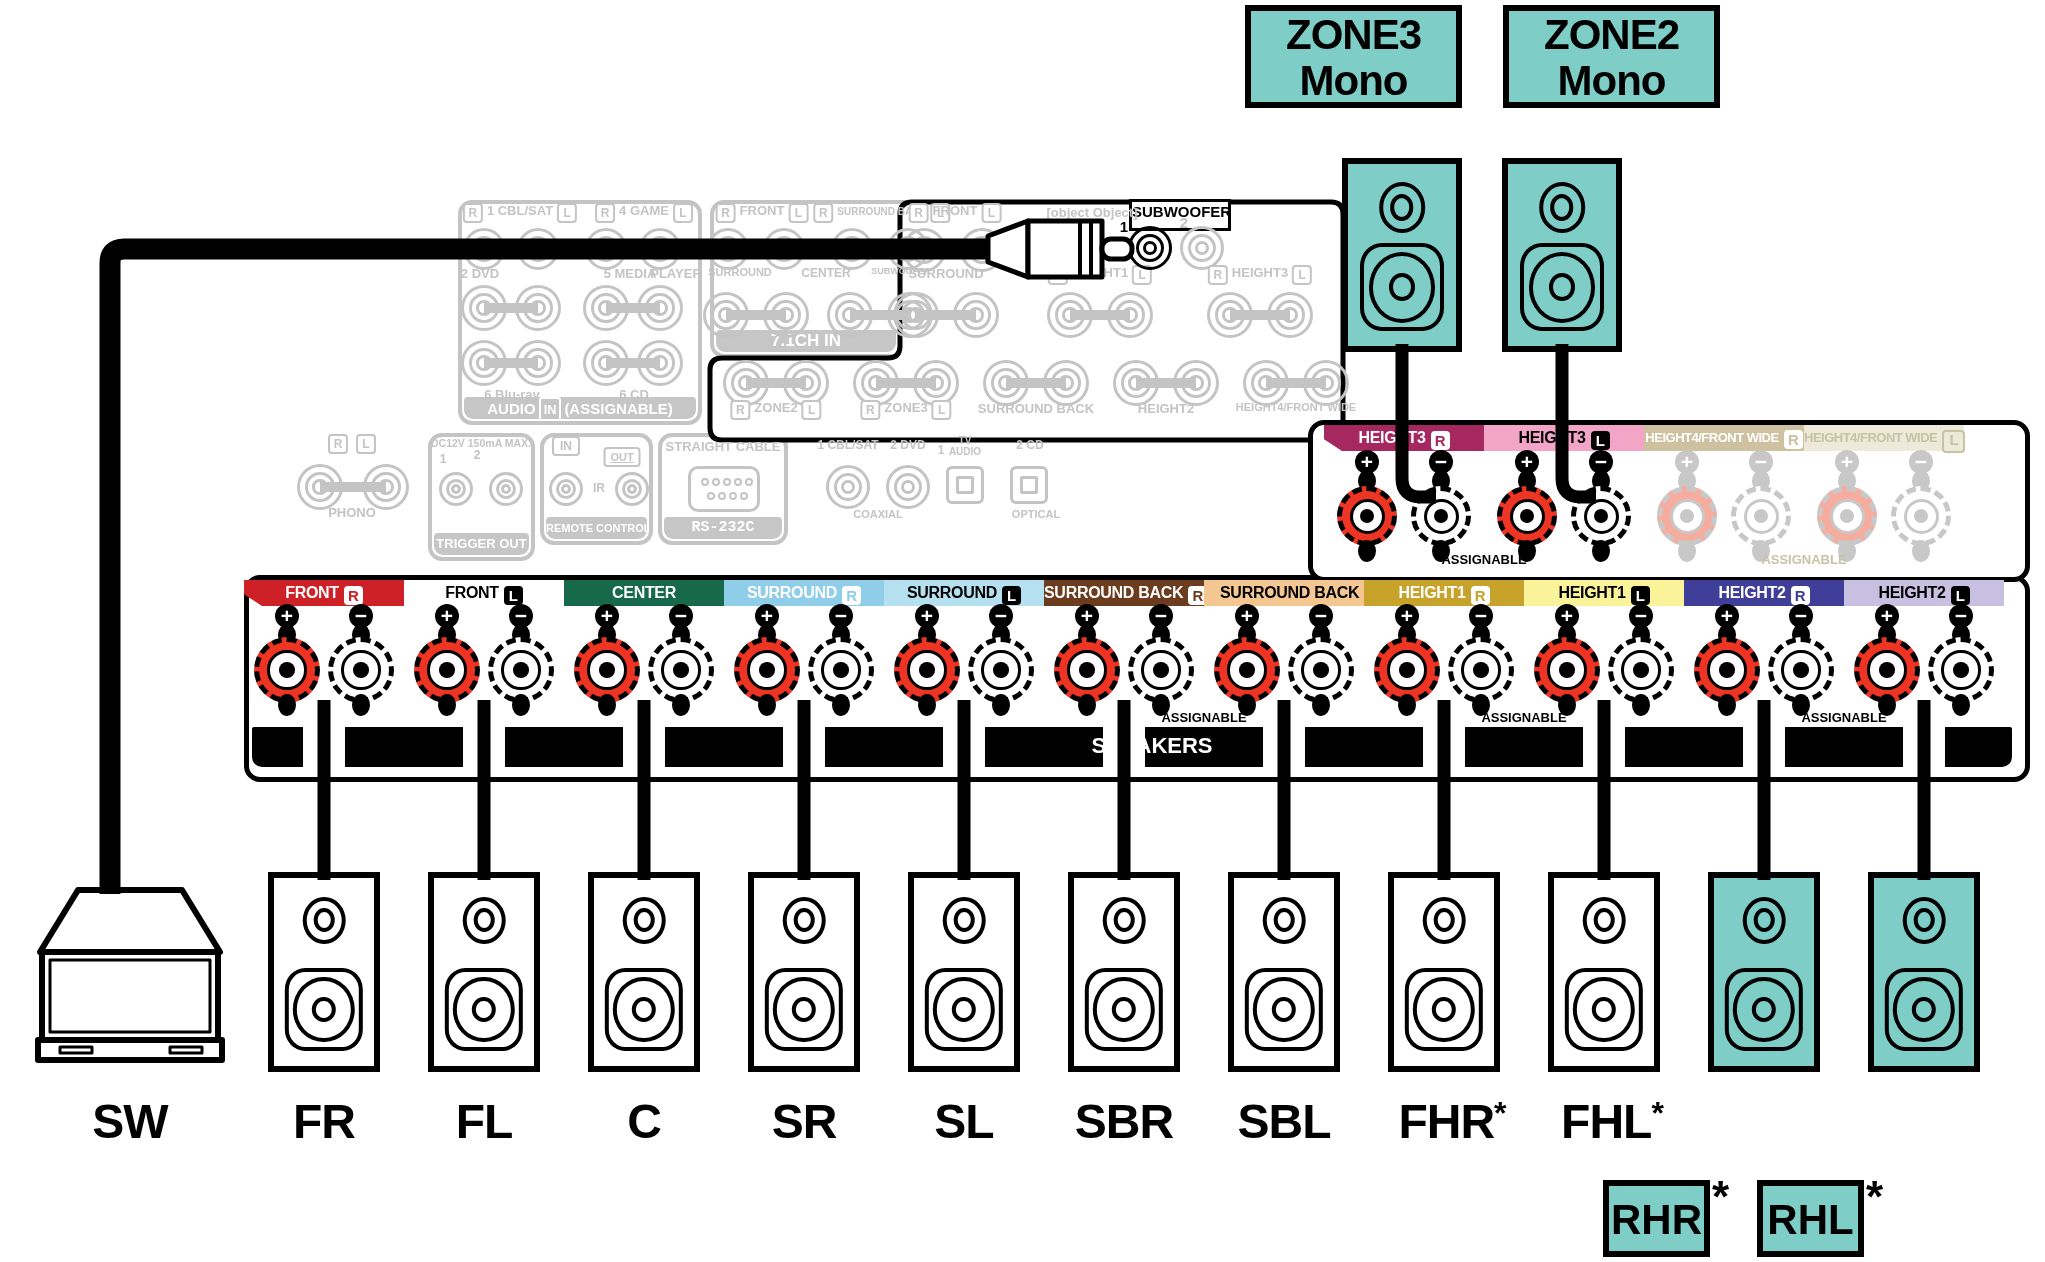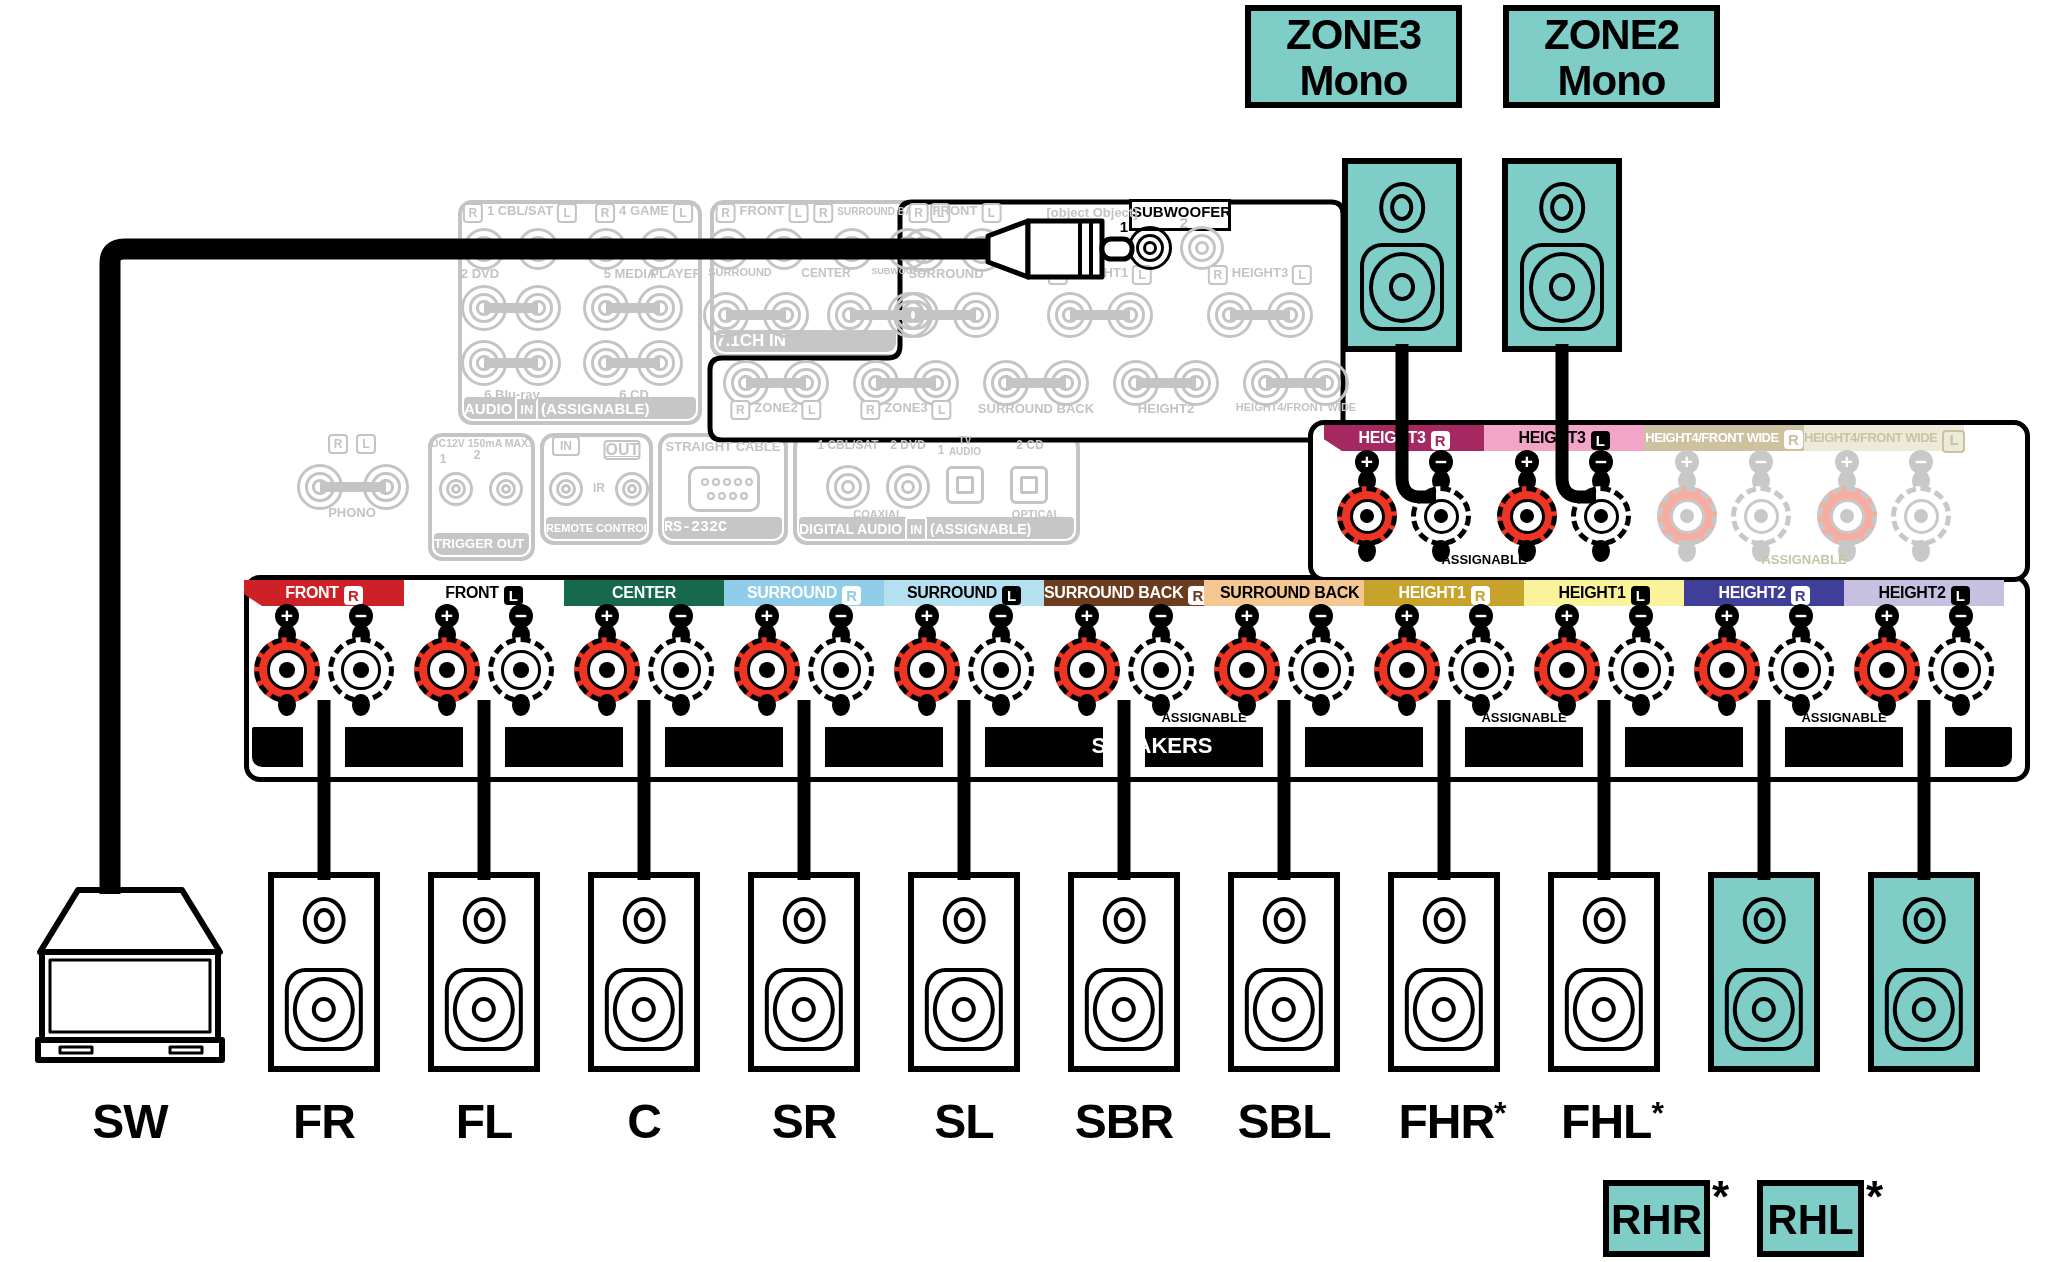--- a/index.html
+++ b/index.html
@@ -2,21 +2,21 @@
 <html><head>
 <meta charset="utf-8">
 <style>
   html,body{margin:0;padding:0;background:#fff;}
   #stage{position:relative;width:2045px;height:1262px;background:#fff;overflow:hidden;
          font-family:"Liberation Sans","DejaVu Sans",sans-serif;}
   .abs{position:absolute;box-sizing:border-box;}
   
   .gpanel{position:absolute;box-sizing:border-box;border:4px solid #C4C4C4;border-radius:14px;background:#fff;z-index:1;}
   .gbar{position:absolute;box-sizing:border-box;background:#C6C6C6;color:#fff;font-weight:bold;
-        border-radius:4px 4px 9px 9px;white-space:nowrap;overflow:hidden;}
+        text-align:center;border-radius:4px 4px 9px 9px;white-space:nowrap;overflow:hidden;}
   .gtext{position:absolute;color:#C4C4C4;font-weight:bold;white-space:nowrap;transform:translateX(-50%);}
   .gbadge{display:inline-block;border:2px solid #C4C4C4;color:#C4C4C4;border-radius:4px;
           font-weight:bold;background:#fff;vertical-align:-2px;text-align:center;}
   .inbadge{display:inline-block;border:2px solid #fff;border-radius:3px;padding:0 3px;margin:0 3px;font-size:.85em;}
   
   .rca{position:absolute;border-radius:50%;box-sizing:border-box;}
   .rca,.rca:before,.rca:after{border-style:solid;border-color:inherit;}
   .rca:before,.rca:after{content:'';position:absolute;border-radius:50%;box-sizing:border-box;}
   .rca:before{inset:13%;border-width:3px;}
   .rca:after{inset:31%;border-width:3px;}
@@ -96,25 +96,20 @@
   <div id="subwooferBox">SUBWOOFER</div>
 
   <div class="gpanel" style="left:428px;top:433px;width:107px;height:128px;">
     <div class="gbar" style="left:2px;right:2px;bottom:2px;height:22px;font-size:13px;line-height:22px;">TRIGGER OUT</div>
   </div>
   <div class="gpanel" style="left:540px;top:433px;width:113px;height:112px;">
     <div class="gbar" style="left:2px;right:2px;bottom:2px;height:22px;font-size:11px;line-height:22px;">REMOTE CONTROL</div>
   </div>
   <div class="gpanel" style="left:658px;top:433px;width:130px;height:112px;font-family:Liberation Mono, monospace;">
     <div class="gbar" style="left:2px;right:2px;bottom:2px;height:22px;font-size:15px;line-height:22px;">RS-232C</div>
-  </div>
-  <div class="gpanel" style="left:793px;top:433px;width:287px;height:112px;">
-    <div class="gbar" style="left:2px;right:2px;bottom:2px;height:22px;font-size:14px;line-height:22px;">
-      <span>DIGITAL AUDIO</span><span class="inbadge">IN</span><span>(ASSIGNABLE)</span>
-    </div>
   </div>
 
   <div id="mainPanel"></div>
   <div id="spkBar"></div>
   <div id="spkBarText">SPEAKERS</div>
 
   <div id="heightPanel"></div>
 
   <div class="zbox" style="left:1245px;top:5px;width:217px;height:103px;">
     <span>ZONE3</span><br><span>Mono</span>
@@ -223,21 +218,21 @@
       <div class="cbar" style="left: 320px; top: 482px; width: 66px; height: 10px; background: rgb(196, 196, 196);"></div>
       <div class="rca" style="left: 297px; top: 464px; width: 46px; height: 46px; border-width: 3px; border-color: rgb(196, 196, 196);"></div>
       <div class="rca" style="left: 363px; top: 464px; width: 46px; height: 46px; border-width: 3px; border-color: rgb(196, 196, 196);"></div>
       <div class="gtext" style="left: 352px; top: 505px; font-size: 13px; color: rgb(196, 196, 196);">PHONO</div>
       <div class="gtext" style="left: 481px; top: 437px; font-size: 10.5px; color: rgb(196, 196, 196);">DC12V 150mA MAX.</div>
       <div class="gtext" style="left: 443px; top: 452px; font-size: 12px; color: rgb(196, 196, 196);">1</div>
       <div class="gtext" style="left: 477px; top: 448px; font-size: 12px; color: rgb(196, 196, 196);">2</div>
       <div class="rca" style="left: 439px; top: 472px; width: 34px; height: 34px; border-width: 3px; border-color: rgb(196, 196, 196);"></div>
       <div class="rca" style="left: 489px; top: 472px; width: 34px; height: 34px; border-width: 3px; border-color: rgb(196, 196, 196);"></div>
       <div class="gtext" style="left: 566px; top: 436px; font-size: 12px;"><span class="gbadge" style="width: 24px; height: 16px; font-size: 12px; line-height: 16px; margin: 0px 4px;">IN</span><span></span></div>
-      <div class="gtext" style="left: 622px; top: 436px; font-size: 12px;"><span class="gbadge" style="width: 33px; height: 16px; font-size: 16px; line-height: 16px; margin: 4px 4px; text-decoration: underline;">OUT</span><span></span></div>
+      <div class="gtext" style="left: 622px; top: 436px; font-size: 12px;"><span class="gbadge" style="width: 33px; height: 16px; font-size: 11px; line-height: 16px; margin: 11px 4px; text-decoration: underline;">OUT</span><span></span></div>
       <div class="rca" style="left: 549px; top: 472px; width: 34px; height: 34px; border-width: 3px; border-color: rgb(196, 196, 196);"></div>
       <div class="rca" style="left: 615px; top: 472px; width: 34px; height: 34px; border-width: 3px; border-color: rgb(196, 196, 196);"></div>
       <div class="gtext" style="left: 599px; top: 481px; font-size: 12px; color: rgb(196, 196, 196);">IR</div>
       <div class="gtext" style="left: 723px; top: 439px; font-size: 13px; color: rgb(196, 196, 196);">STRAIGHT CABLE</div>
       <div class="abs" style="left: 688px; top: 466px; width: 72px; height: 46px; border: 3px solid rgb(196, 196, 196); border-radius: 10px;">
         <div class="abs" style="left: 10px; top: 9px; width: 8px; height: 8px; border: 2px solid rgb(196, 196, 196); border-radius: 50%;"></div>
         <div class="abs" style="left: 21px; top: 9px; width: 8px; height: 8px; border: 2px solid rgb(196, 196, 196); border-radius: 50%;"></div>
         <div class="abs" style="left: 32px; top: 9px; width: 8px; height: 8px; border: 2px solid rgb(196, 196, 196); border-radius: 50%;"></div>
         <div class="abs" style="left: 43px; top: 9px; width: 8px; height: 8px; border: 2px solid rgb(196, 196, 196); border-radius: 50%;"></div>
         <div class="abs" style="left: 54px; top: 9px; width: 8px; height: 8px; border: 2px solid rgb(196, 196, 196); border-radius: 50%;"></div>

